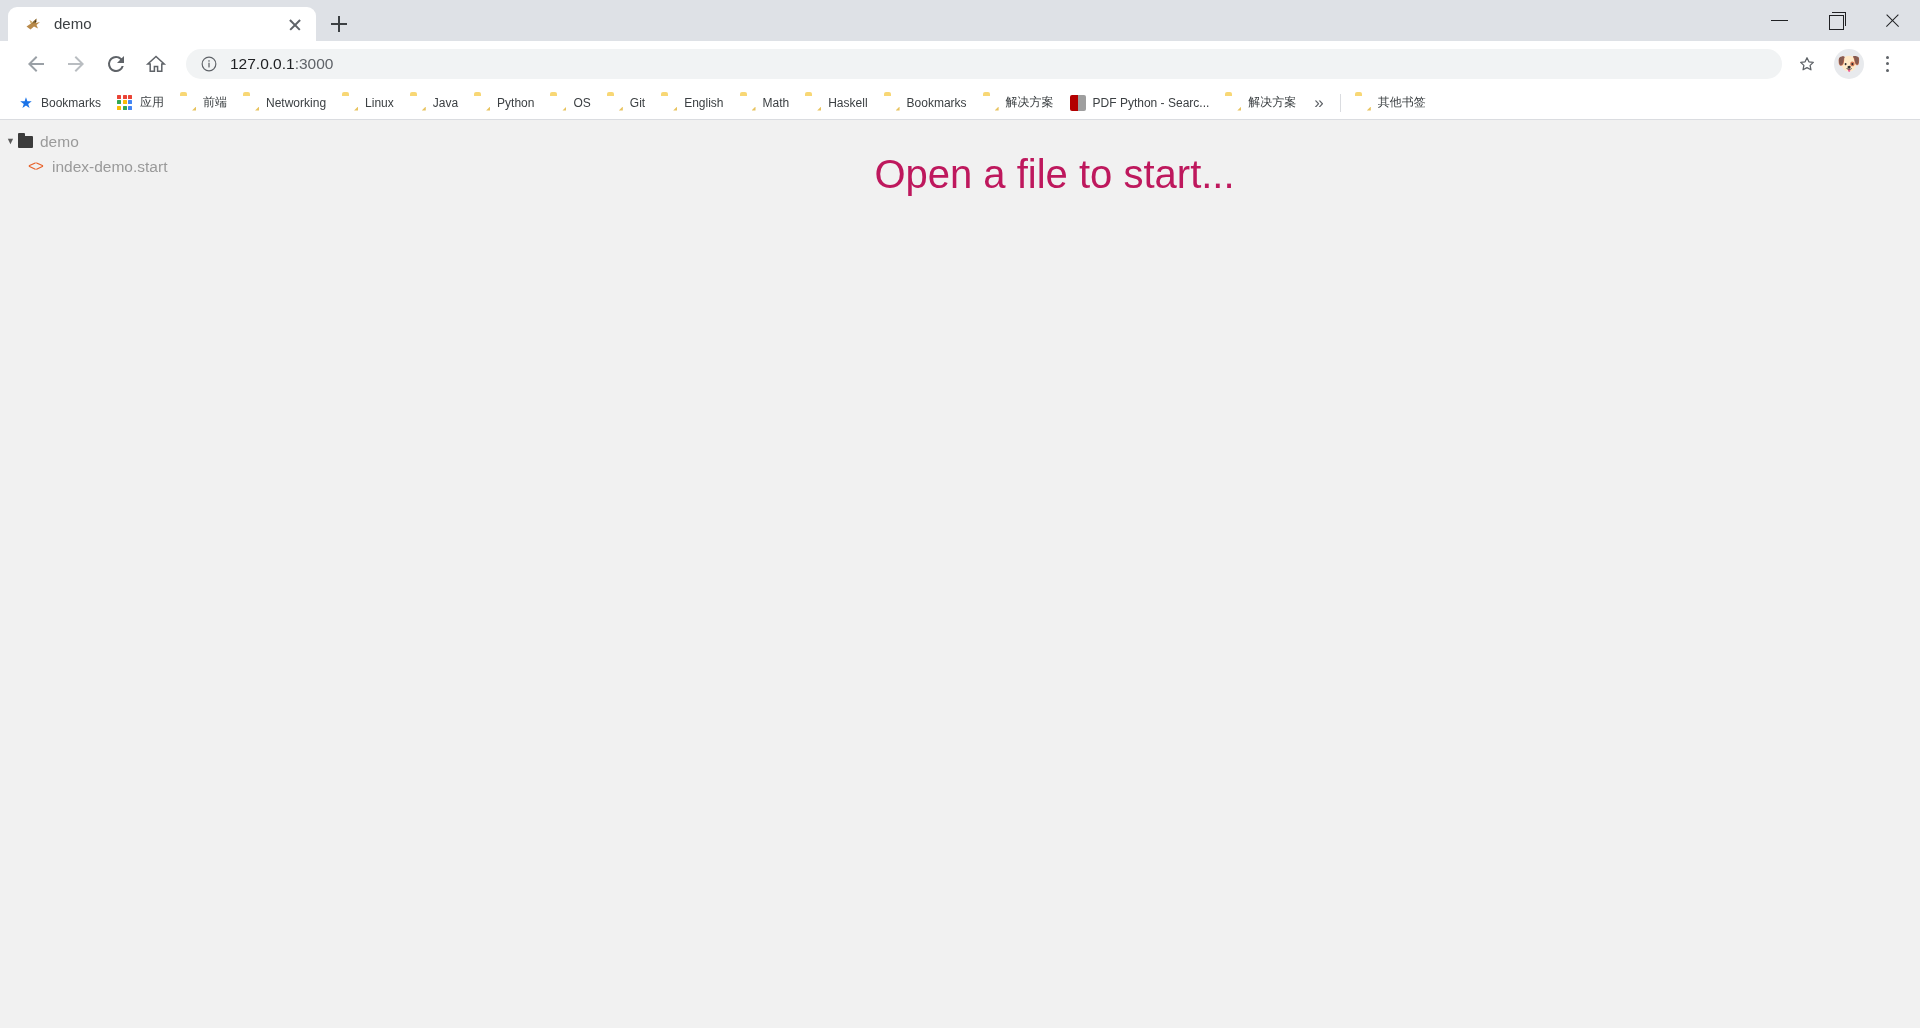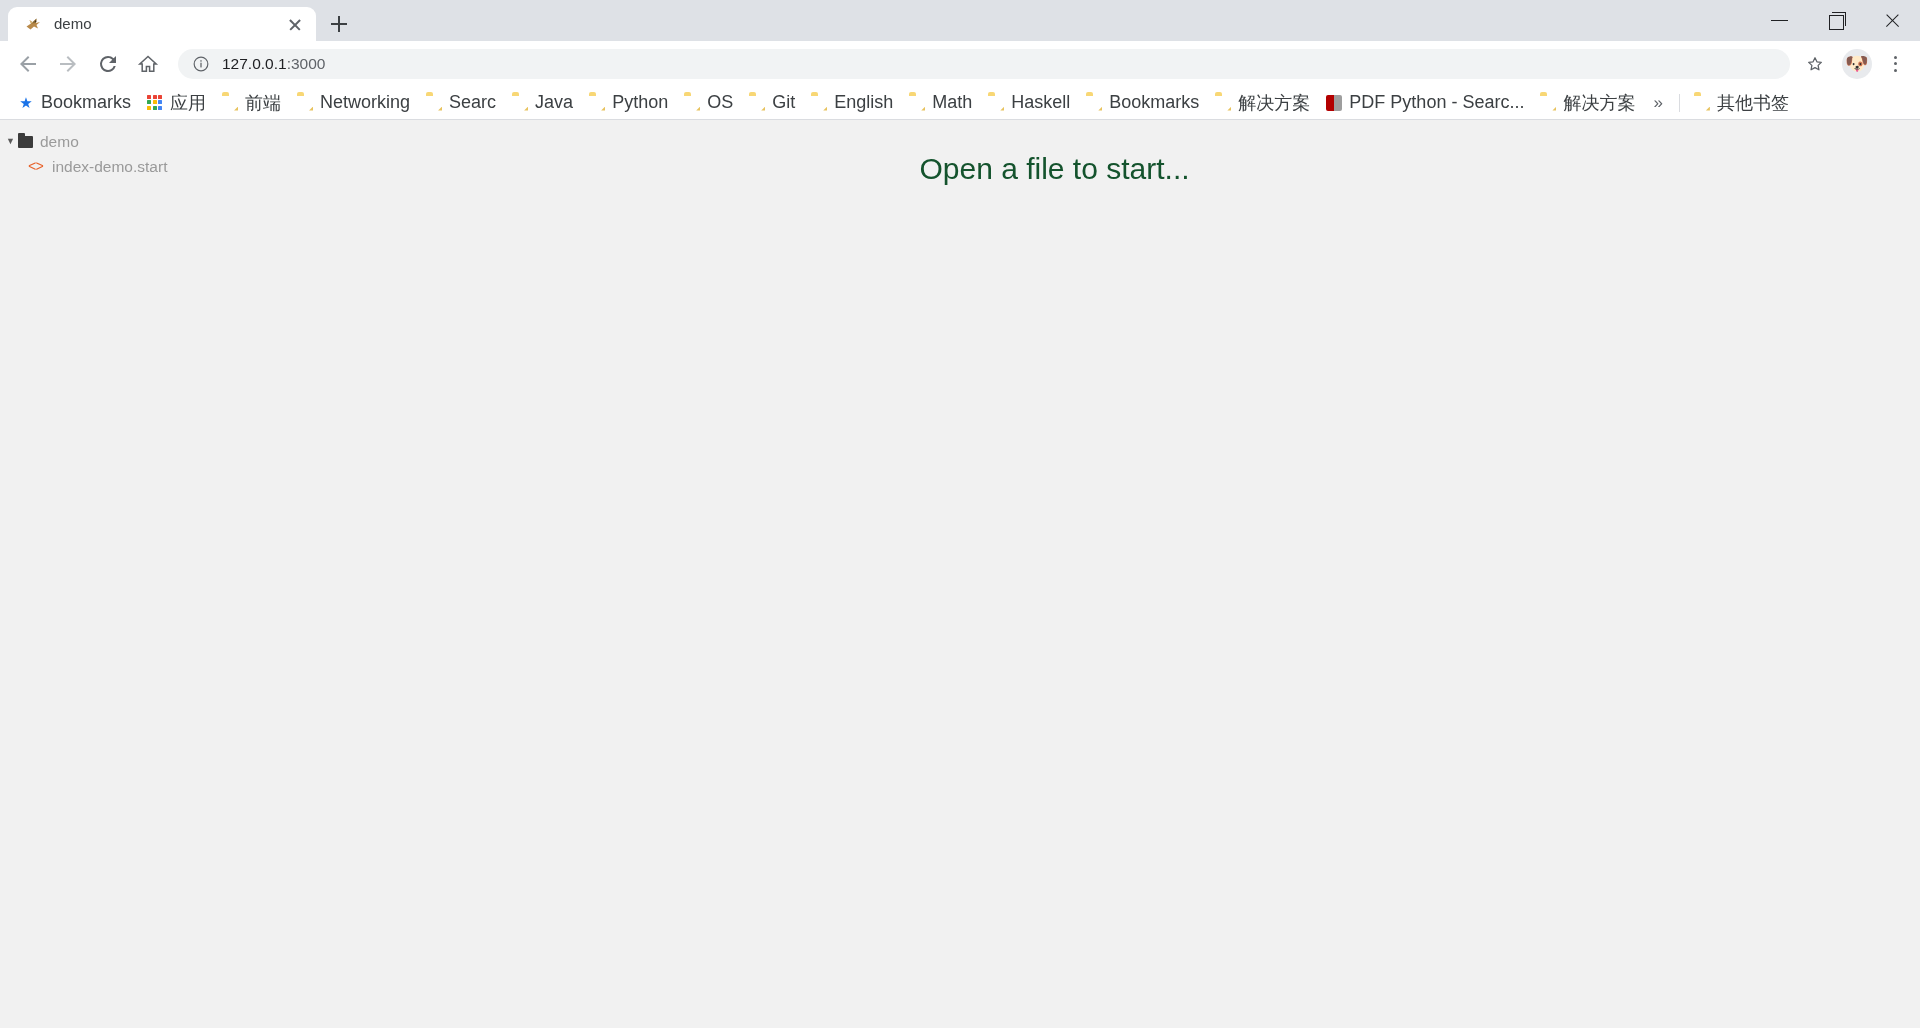--- a/index.html
+++ b/index.html
@@ -85,21 +85,21 @@
     content: ""; position: absolute; left: 20px; top: 20px;
     width: 17px; height: 1.4px; background: #202124;
   }
   .wc-close::before { transform: rotate(45deg); }
   .wc-close::after  { transform: rotate(-45deg); }
 
   
   .toolbar {
     height: 45px; background: #ffffff;
     display: flex; align-items: center;
-    padding: 0 8px;
+    padding: 0 16px;
     flex: 0 0 45px;
   }
   .navbtn {
     width: 36px; height: 36px; margin: 0 2px;
     position: relative; border-radius: 50%;
     flex: 0 0 36px;
   }
   .navbtn svg { position: absolute; left: 6px; top: 6px; }
 
   .omnibox {
@@ -139,21 +139,21 @@
     flex: 0 0 34px;
     overflow: hidden;
     position: relative;
   }
   .bm {
     display: flex; align-items: center;
     height: 26px; padding: 0 8px;
     border-radius: 4px;
     white-space: nowrap; flex: 0 0 auto;
   }
-  .bm-label { font-size: 18px; color: #3c4043; }
+  .bm-label { font-size: 12px; color: #3c4043; }
   .bm-icon { width: 16px; height: 16px; margin-right: 7px; flex: 0 0 16px; position: relative; }
 
   
   .ico-folder {
     background: #f8d775;
     border-radius: 2px;
     width: 16px; height: 13px;
     margin-top: 2px;
   }
   .ico-folder::before {
@@ -233,22 +233,22 @@
   .content {
     flex: 1 1 auto; position: relative;
     background: #f1f1f1;
     padding-left: 8px;
   }
   .content-placeholder {
     position: absolute;
     left: 0; right: 0;
     top: 32px;
     text-align: center;
-    font-size: 30px;
-    color: #14532d;
+    font-size: 40px;
+    color: #be185d;
   }
 </style>
 </head>
 <body>
 
 <div id="browser-window">
 
   <div class="tabstrip">
 
     <div class="tab">
@@ -351,21 +351,21 @@
       <span class="bm-label">前端</span>
     </div>
 
     <div class="bm">
       <span class="bm-icon"><span class="ico-folder"></span></span>
       <span class="bm-label">Networking</span>
     </div>
 
     <div class="bm">
       <span class="bm-icon"><span class="ico-folder"></span></span>
-      <span class="bm-label">Searc</span>
+      <span class="bm-label">Linux</span>
     </div>
 
     <div class="bm">
       <span class="bm-icon"><span class="ico-folder"></span></span>
       <span class="bm-label">Java</span>
     </div>
 
     <div class="bm">
       <span class="bm-icon"><span class="ico-folder"></span></span>
       <span class="bm-label">Python</span>

